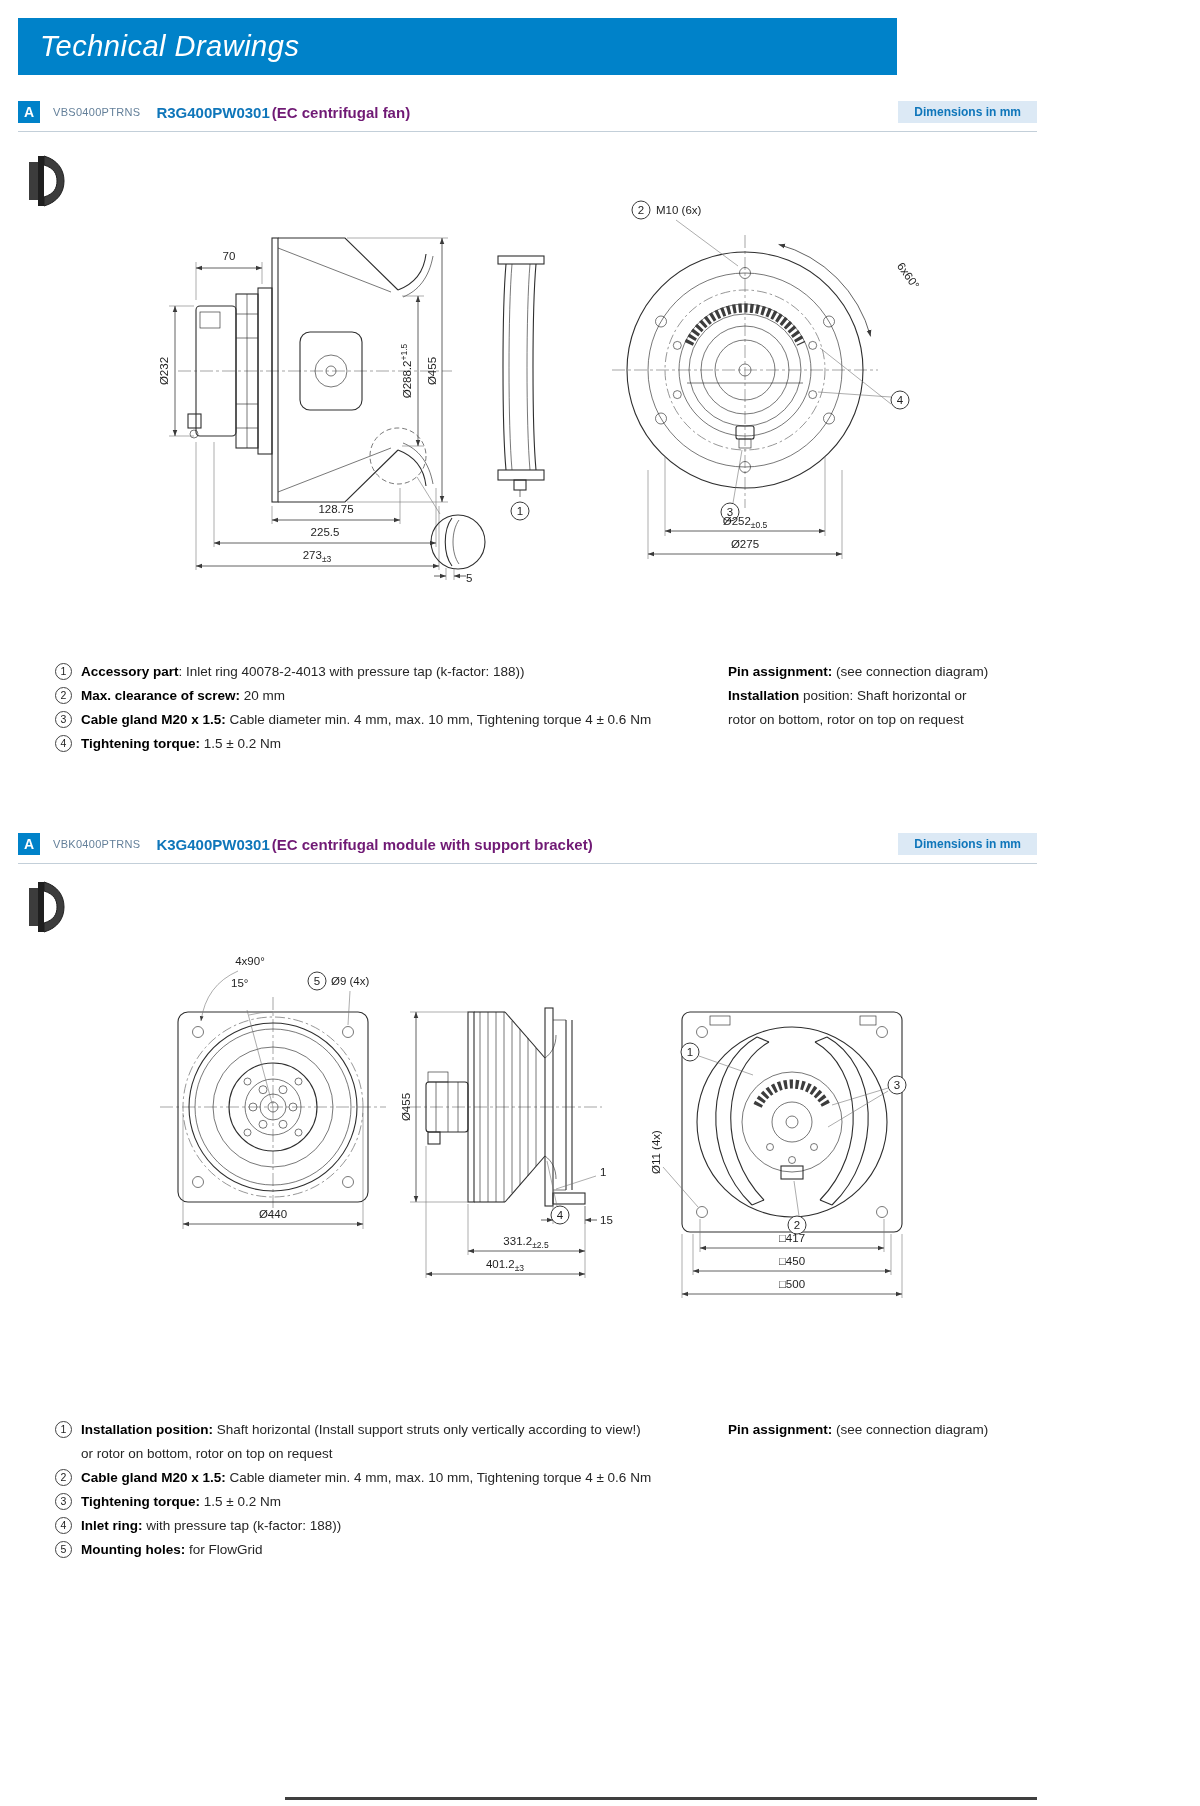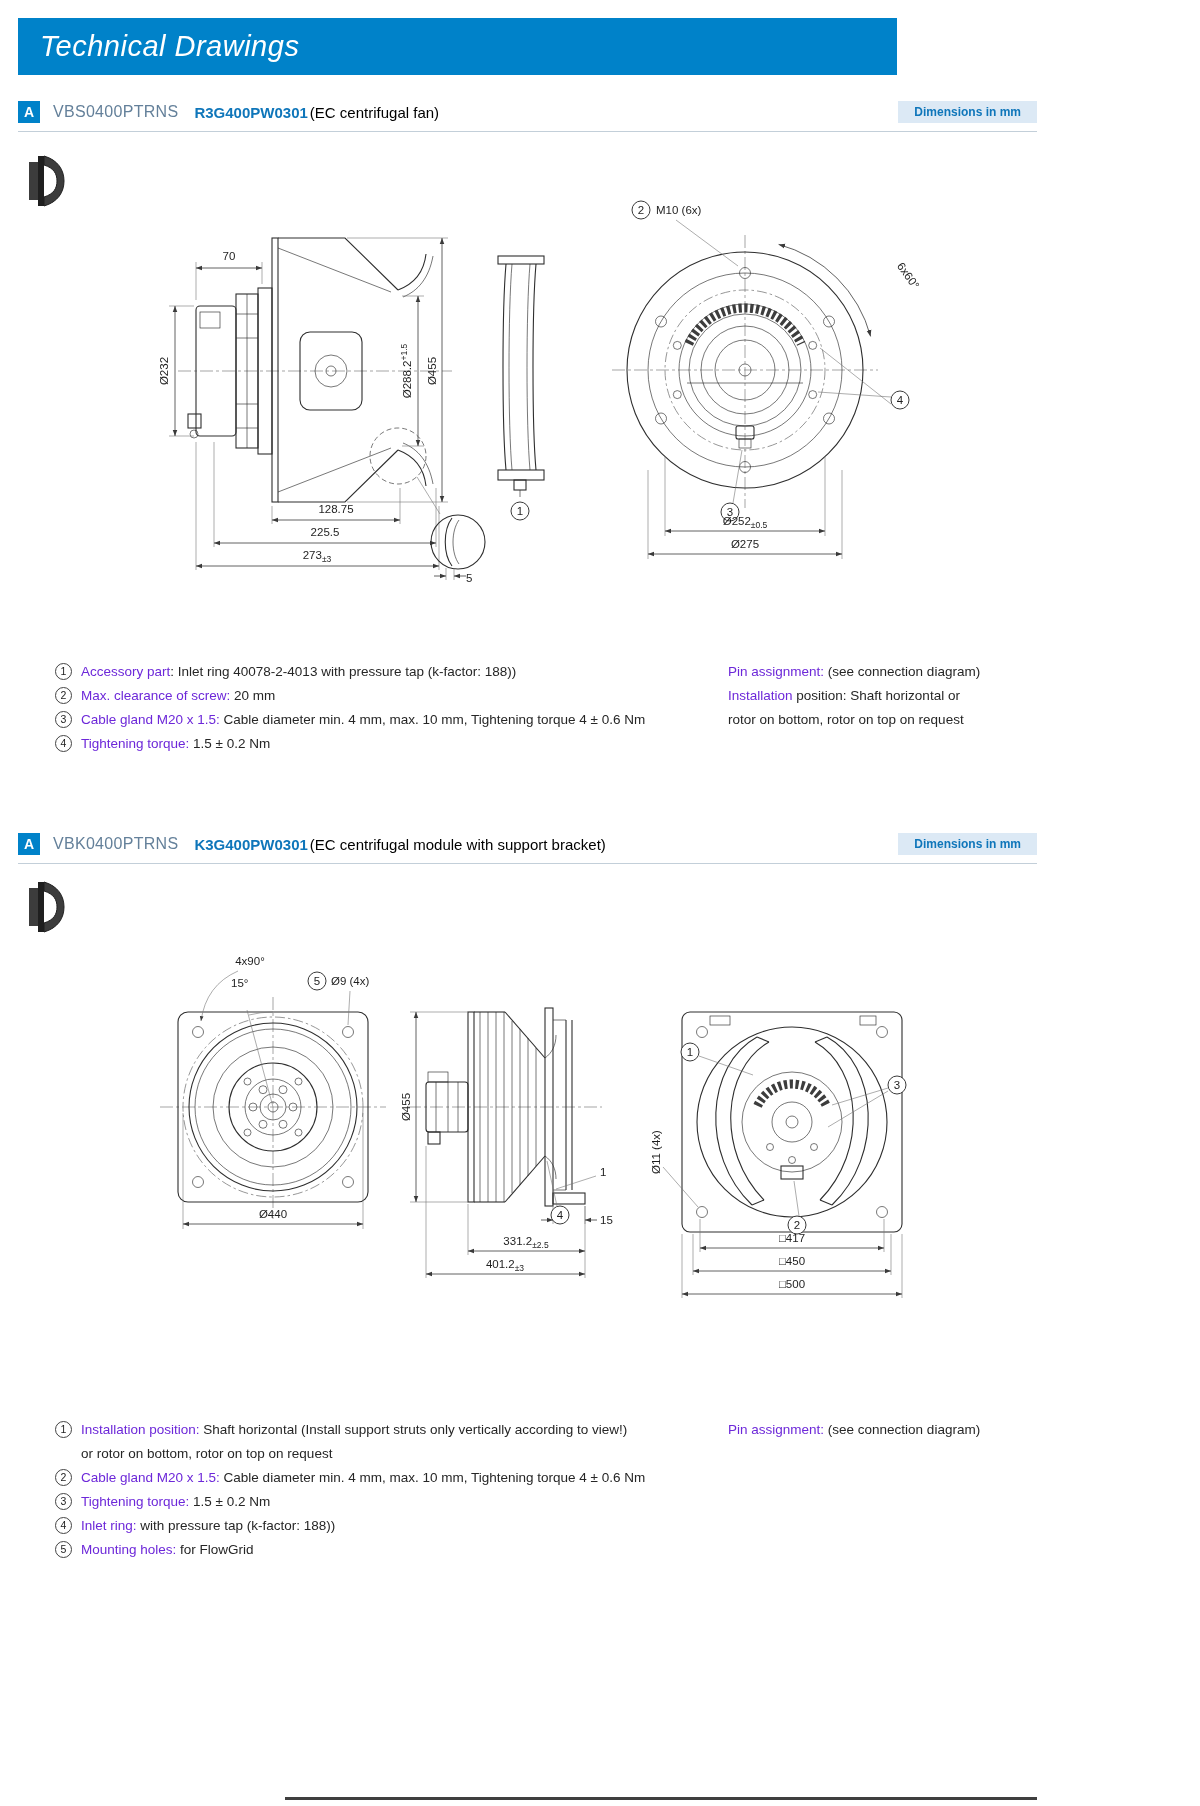--- a/index.html
+++ b/index.html
@@ -9,33 +9,33 @@
   .abs{position:absolute}
 
   
   .titlebar{position:absolute;left:18px;top:18px;width:879px;height:57px;background:#0082c9}
   .titlebar .title{display:block;color:#fff;font-style:italic;font-size:29px;line-height:57px;padding-left:22px;letter-spacing:.5px}
 
   
   .sec-head{position:absolute;left:18px;width:1019px;height:24px;display:flex;align-items:center}
   .amark{width:22px;height:22px;background:#0082c9;color:#fff;font-weight:bold;font-size:14px;
          display:flex;align-items:center;justify-content:center;margin-right:13px;flex:0 0 22px}
-  .code{font-size:16px;color:#64809a;letter-spacing:.3px;margin-right:16px}
+  .code{font-size:11px;color:#64809a;letter-spacing:.3px;margin-right:16px}
   .model{font-size:15px;font-weight:bold;color:#0f76ba;margin-right:2px}
-  .subtitle{font-size:15px;font-weight:normal;color:#000000}
+  .subtitle{font-size:15px;font-weight:bold;color:#701a75}
   .dimbox{margin-left:auto;background:#dce9f5;color:#0f76ba;font-weight:bold;font-size:12px;padding:4px 16px}
   .sec-line{position:absolute;left:18px;width:1019px;height:1px;background:#c3cfd9}
 
   
   .notes{position:absolute;font-size:13.5px;color:#262626}
   .nrow{display:flex;align-items:flex-start;height:24px;line-height:18px}
   .cnum{flex:0 0 17px;width:17px;height:17px;border:1.2px solid #444;border-radius:50%;
         font-size:10.5px;line-height:14.5px;text-align:center;margin-right:9px;color:#222}
   .cont{padding-left:26px}
-  .ntext b{font-weight:normal;color:#6d28d9}
+  .ntext b{font-weight:bold;color:#000000}
 
   .bottom-stub{position:absolute;background:#3f3f3f}
 
   
   svg .main{fill:none;stroke:#2e2e2e;stroke-width:1.1}
   svg .thin{fill:none;stroke:#2e2e2e;stroke-width:.65}
   svg .dim{stroke:#3a3a3a;stroke-width:.8;fill:none}
   svg .ext{stroke:#767676;stroke-width:.6;fill:none}
   svg .cl{stroke:#6a6a6a;stroke-width:.6;stroke-dasharray:13 3 3 3;fill:none}
   svg .cl2{stroke:#6a6a6a;stroke-width:.7;stroke-dasharray:10 3 2.5 3;fill:none}

